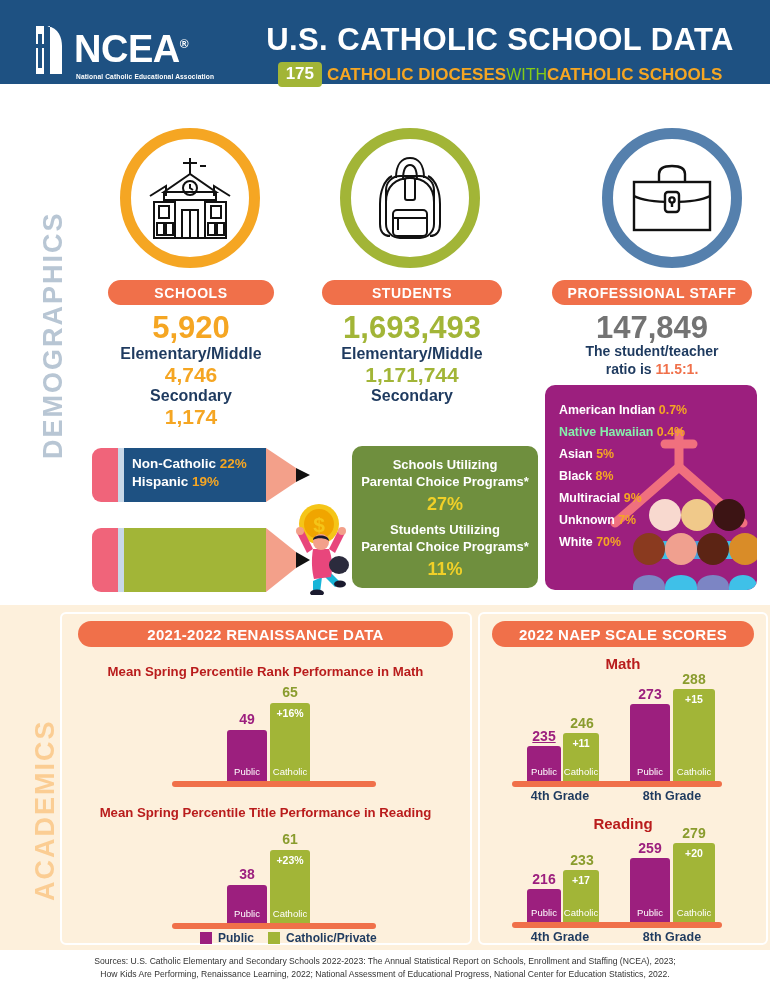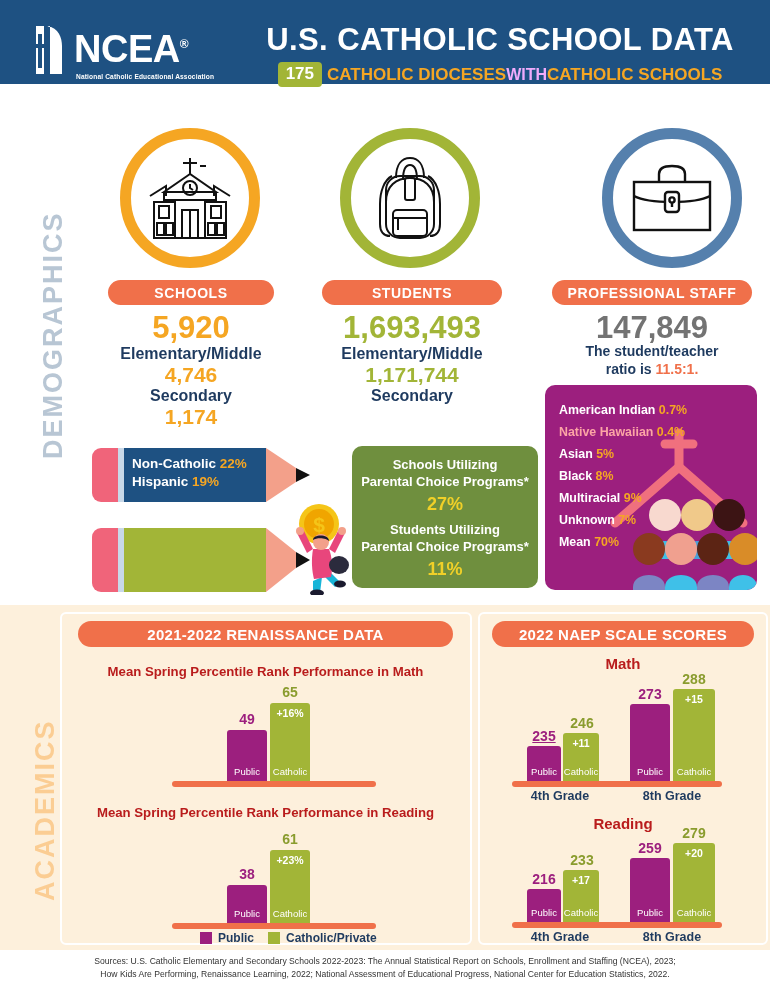--- a/index.html
+++ b/index.html
@@ -35,21 +35,21 @@
   .head-sub {
     position:absolute; left:240px; top:62px; width:520px;
     text-align:center; white-space:nowrap;
   }
   .badge-175 {
     display:inline-block; background:#a2b537; color:#ffffff;
     font-size:17px; font-weight:bold; padding:2px 8px 3px; border-radius:4px;
     vertical-align:middle; margin-right:5px;
   }
   .sub-orange { color:#f5a623; font-size:17px; font-weight:bold; vertical-align:middle; }
-  .sub-white  { color:#f0abfc; font-size:16px; font-weight:bold; vertical-align:middle; }
+  .sub-white  { color:#84cc16; font-size:16px; font-weight:normal; vertical-align:middle; }
 
   
   .demo {
     position:absolute; left:0; top:104px; width:770px; height:501px;
     background:#ffffff;
   }
   .side-label {
     position:absolute; font-weight:bold; letter-spacing:2px;
     writing-mode:vertical-rl; transform:rotate(180deg);
     text-align:center;
@@ -363,26 +363,26 @@
         <circle cx="78" cy="136" r="16" fill="#f0a08f"></circle>
         <path d="M62 174 C62 158 94 158 94 174 L94 177 L62 177 Z" fill="#3fc0e8"></path>
         <circle cx="110" cy="136" r="16" fill="#5c2414"></circle>
         <path d="M94 174 C94 158 126 158 126 174 L126 177 L94 177 Z" fill="#7c85c4"></path>
         <circle cx="142" cy="136" r="16" fill="#d98c28"></circle>
         <path d="M126 174 C126 158 154 158 154 174 L154 177 L126 177 Z" fill="#3fc0e8"></path>
       </g>
     </svg>
     <div class="rows">
       <div class="row"><span style="color:#ffffff">American Indian</span> <span>0.7%</span></div>
-      <div class="row"><span style="color:#fca5a5">Native Hawaiian</span> <span>0.4%</span></div>
+      <div class="row"><span style="color:#86efac">Native Hawaiian</span> <span>0.4%</span></div>
       <div class="row"><span style="color:#ffffff">Asian</span> <span>5%</span></div>
       <div class="row"><span style="color:#ffffff">Black</span> <span>8%</span></div>
       <div class="row"><span style="color:#ffffff">Multiracial</span> <span>9%</span></div>
       <div class="row"><span style="color:#ffffff">Unknown</span> <span>7%</span></div>
-      <div class="row"><span style="color:#ffffff">Mean</span> <span>70%</span></div>
+      <div class="row"><span style="color:#ffffff">White</span> <span>70%</span></div>
     </div>
   </div>
 
   <div class="acad"></div>
   <div class="side-label side-acad">ACADEMICS</div>
 
   <div class="card card-left"></div>
   <div class="card card-right"></div>
 
   <div class="chart-title ct-left">2021-2022 RENAISSANCE DATA</div>
@@ -395,21 +395,21 @@
     <div class="bar-inner-label">Public</div>
   </div>
 
   <div class="bar-value bv-catholic" style="left:267px; top:684px; width:46px;">65</div>
   <div class="bar bar-catholic" style="left:270px; top:703px; width:40px; height:78px;">
     <div class="bar-delta">+16%</div>
     <div class="bar-inner-label">Catholic</div>
   </div>
   <div class="baseline" style="left:172px; top:781px; width:204px;"></div>
 
-  <div class="sub-head" style="left:78px; top:805px; width:375px;">Mean Spring Percentile Rank Performance in Reading</div>
+  <div class="sub-head" style="left:78px; top:805px; width:375px;">Mean Spring Percentile Title Performance in Reading</div>
 
   <div class="bar-value bv-public" style="left:224px; top:866px; width:46px;">38</div>
   <div class="bar bar-public" style="left:227px; top:885px; width:40px; height:38px;">
     <div class="bar-inner-label">Public</div>
   </div>
 
   <div class="bar-value bv-catholic" style="left:267px; top:831px; width:46px;">61</div>
   <div class="bar bar-catholic" style="left:270px; top:850px; width:40px; height:73px;">
     <div class="bar-delta">+23%</div>
     <div class="bar-inner-label">Catholic</div>

